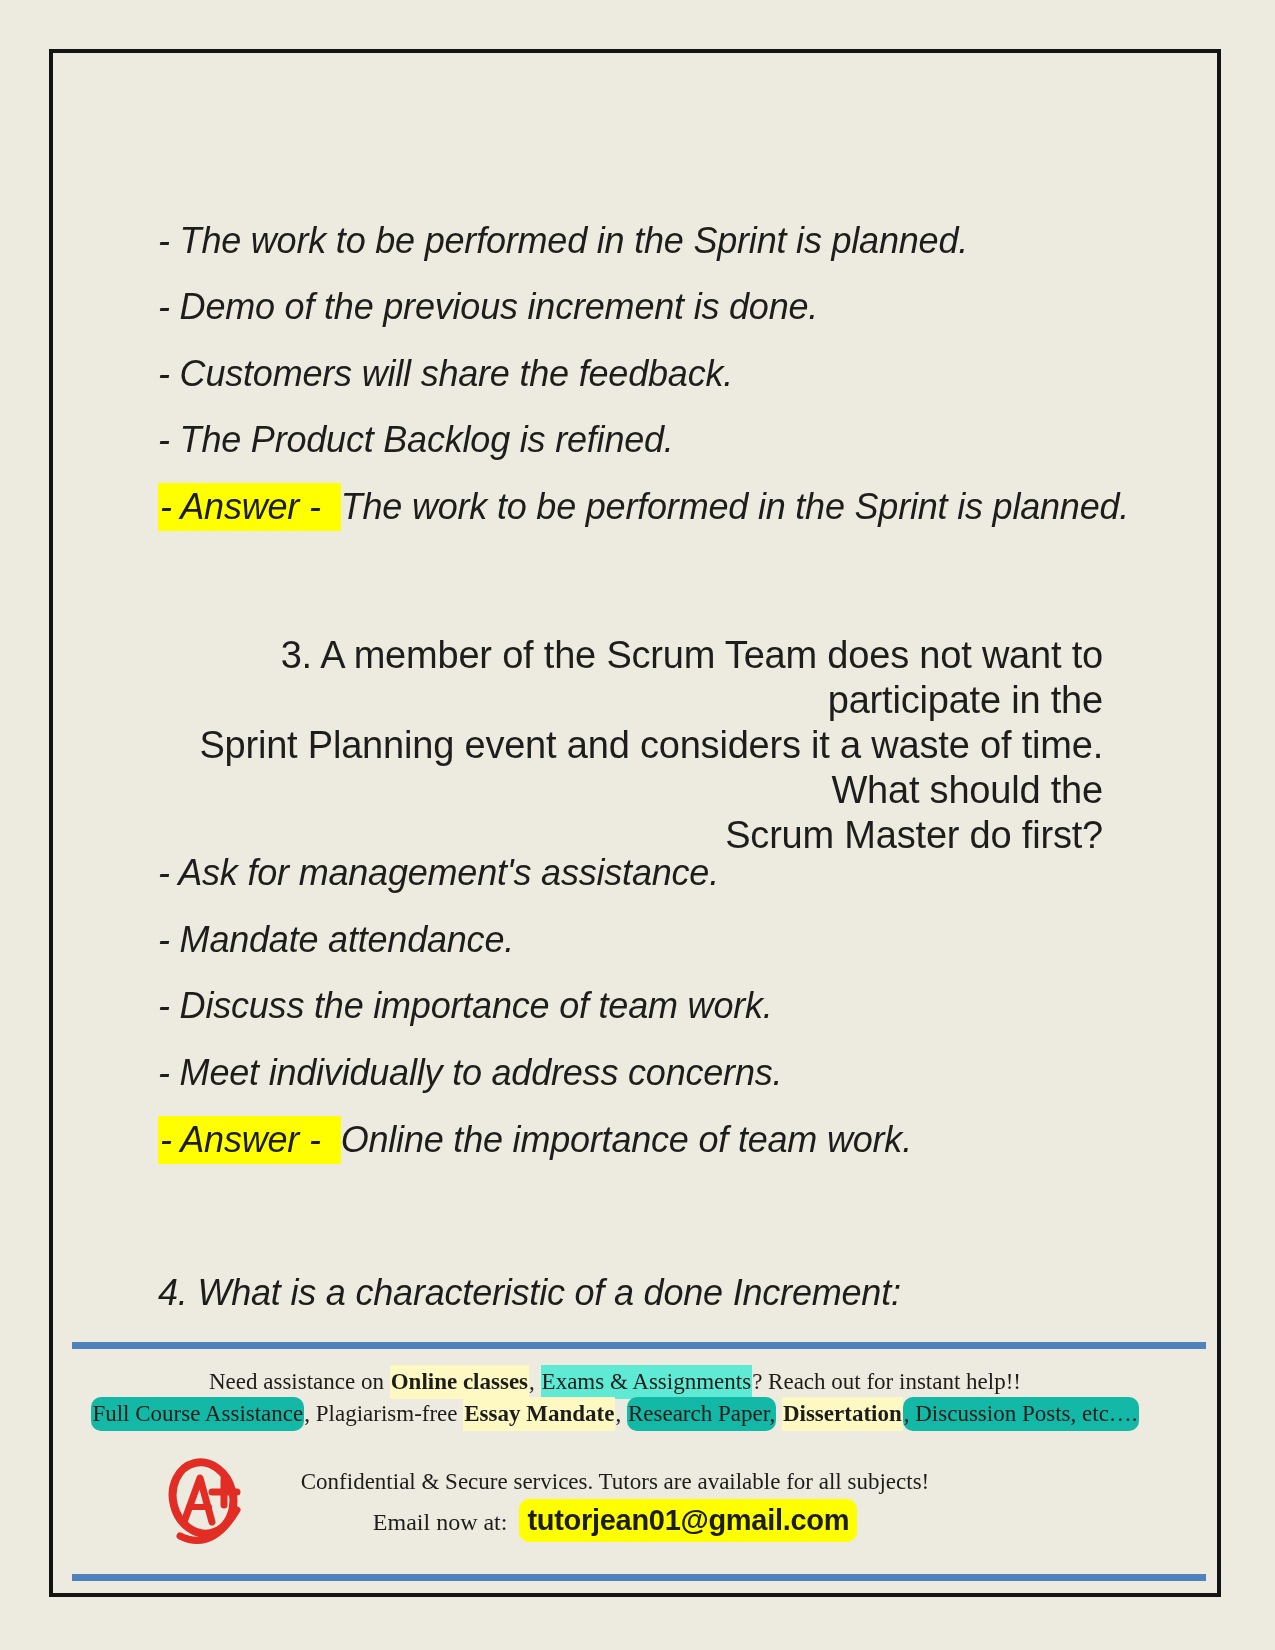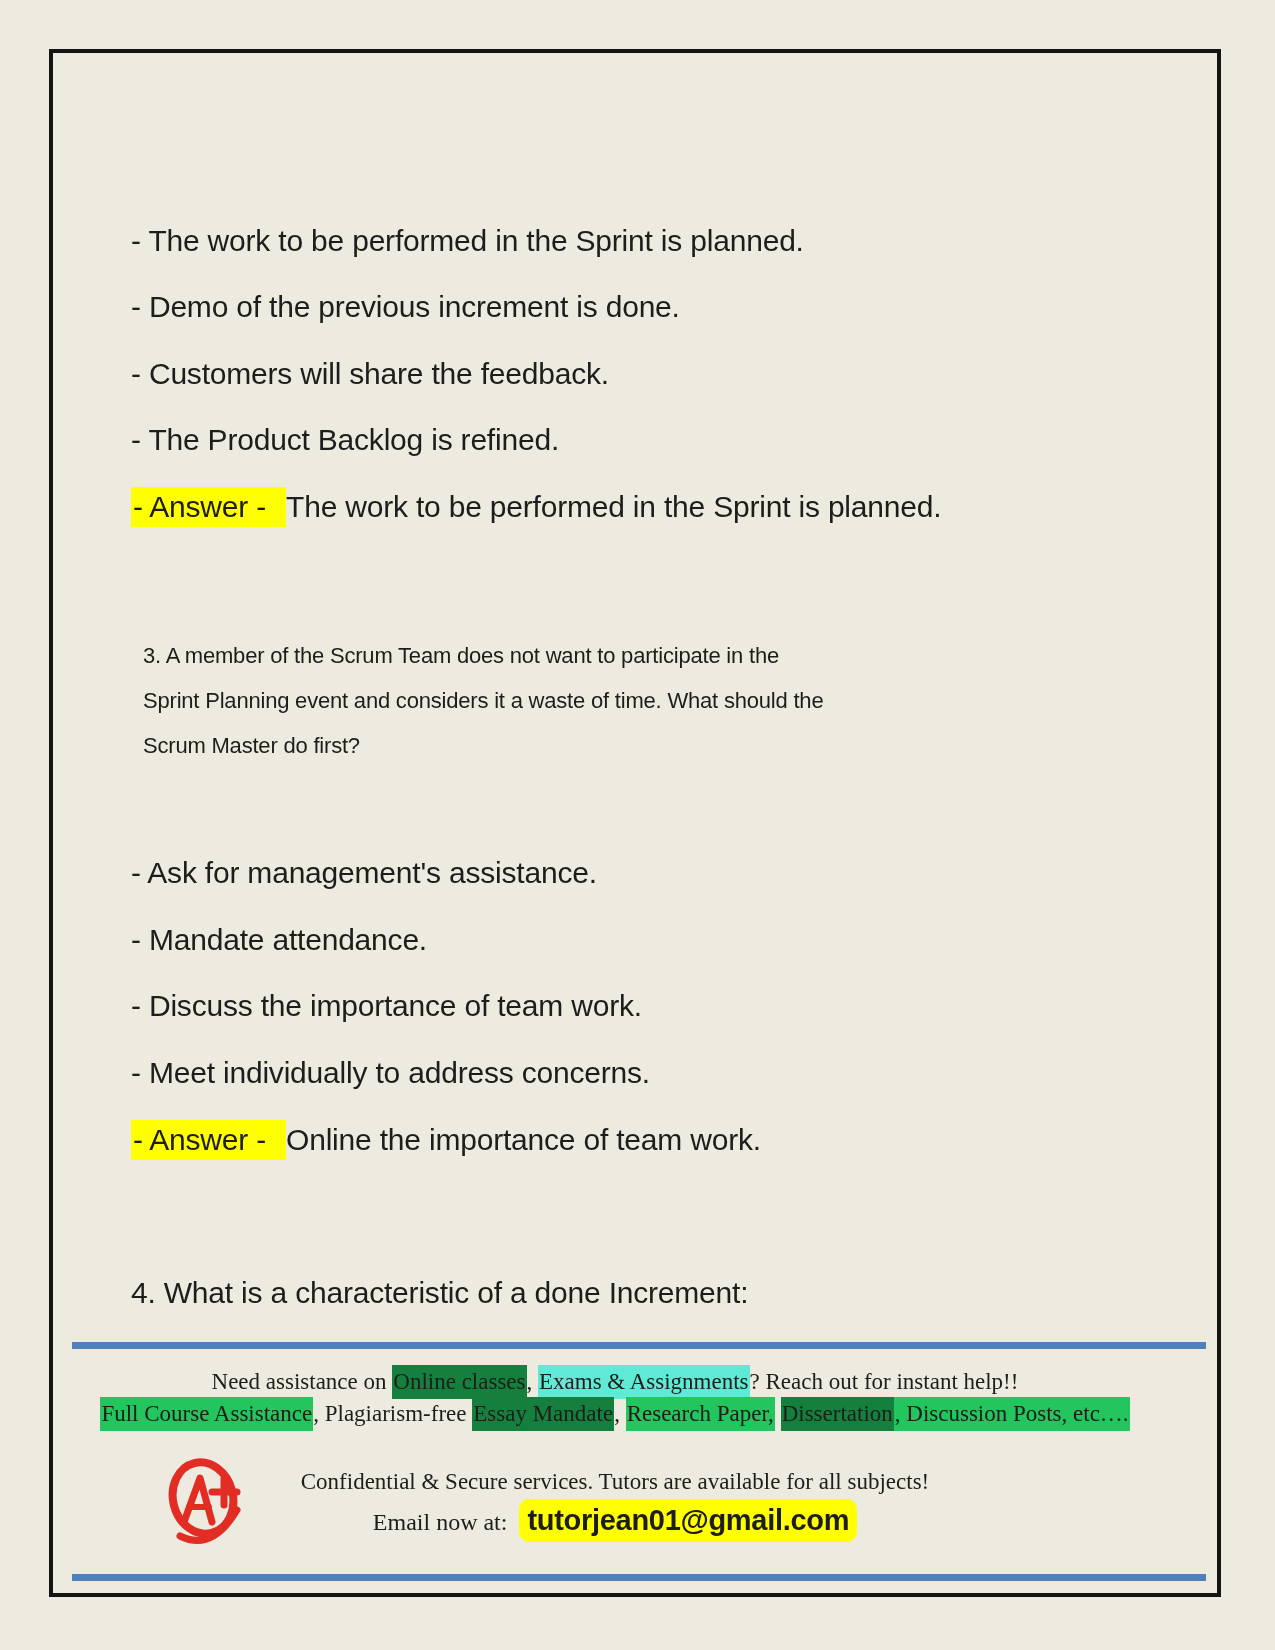--- a/index.html
+++ b/index.html
@@ -14,33 +14,35 @@
   .frame{
     position:absolute;
     left:49px;top:49px;
     width:1172px;height:1548px;
     border:4px solid #141414;
     box-sizing:border-box;
   }
   
   .bline{
     position:absolute;
-    left:131px;
-    font-size:30px;
+    left:158px;
+    font-size:36px;
     line-height:38px;
     white-space:pre;
     letter-spacing:-0.2px;
+    font-style:italic;
   }
   .q3para{
     position:absolute;
     left:143px;top:633px;
-    font-size:22px;
+    font-size:38px;
     line-height:45px;
     letter-spacing:-0.2px;
     width:960px;
+    text-align:right;
   }
   .ans-hl{
     background:#ffff00;
     padding:3px 20px 4px 2px;
   }
   
   .rule{
     position:absolute;
     left:72px;width:1134px;height:7px;
     background:#4f81bd;
@@ -48,22 +50,22 @@
   .fline{
     position:absolute;
     left:60px;width:1110px;
     text-align:center;
     font-family:"Liberation Serif", serif;
     font-size:23px;
     line-height:32px;
     white-space:pre-wrap;
   }
   .hl{padding:4px 1px 5px 1px;}
-  .hl-yellow{background:#22c55e;}
-  .hl-cyan{background:#15803d;}
+  .hl-yellow{background:#14b8a6;border-radius:10px;}
+  .hl-cyan{background:#fef9c3;font-weight:bold;}
   .hl-green{background:#5eead4;}
   .email-row{
     position:absolute;
     left:60px;top:1500px;width:1110px;
     text-align:center;
     font-family:"Liberation Serif", serif;
     font-size:24px;
     line-height:40px;
   }
   .email-addr{

